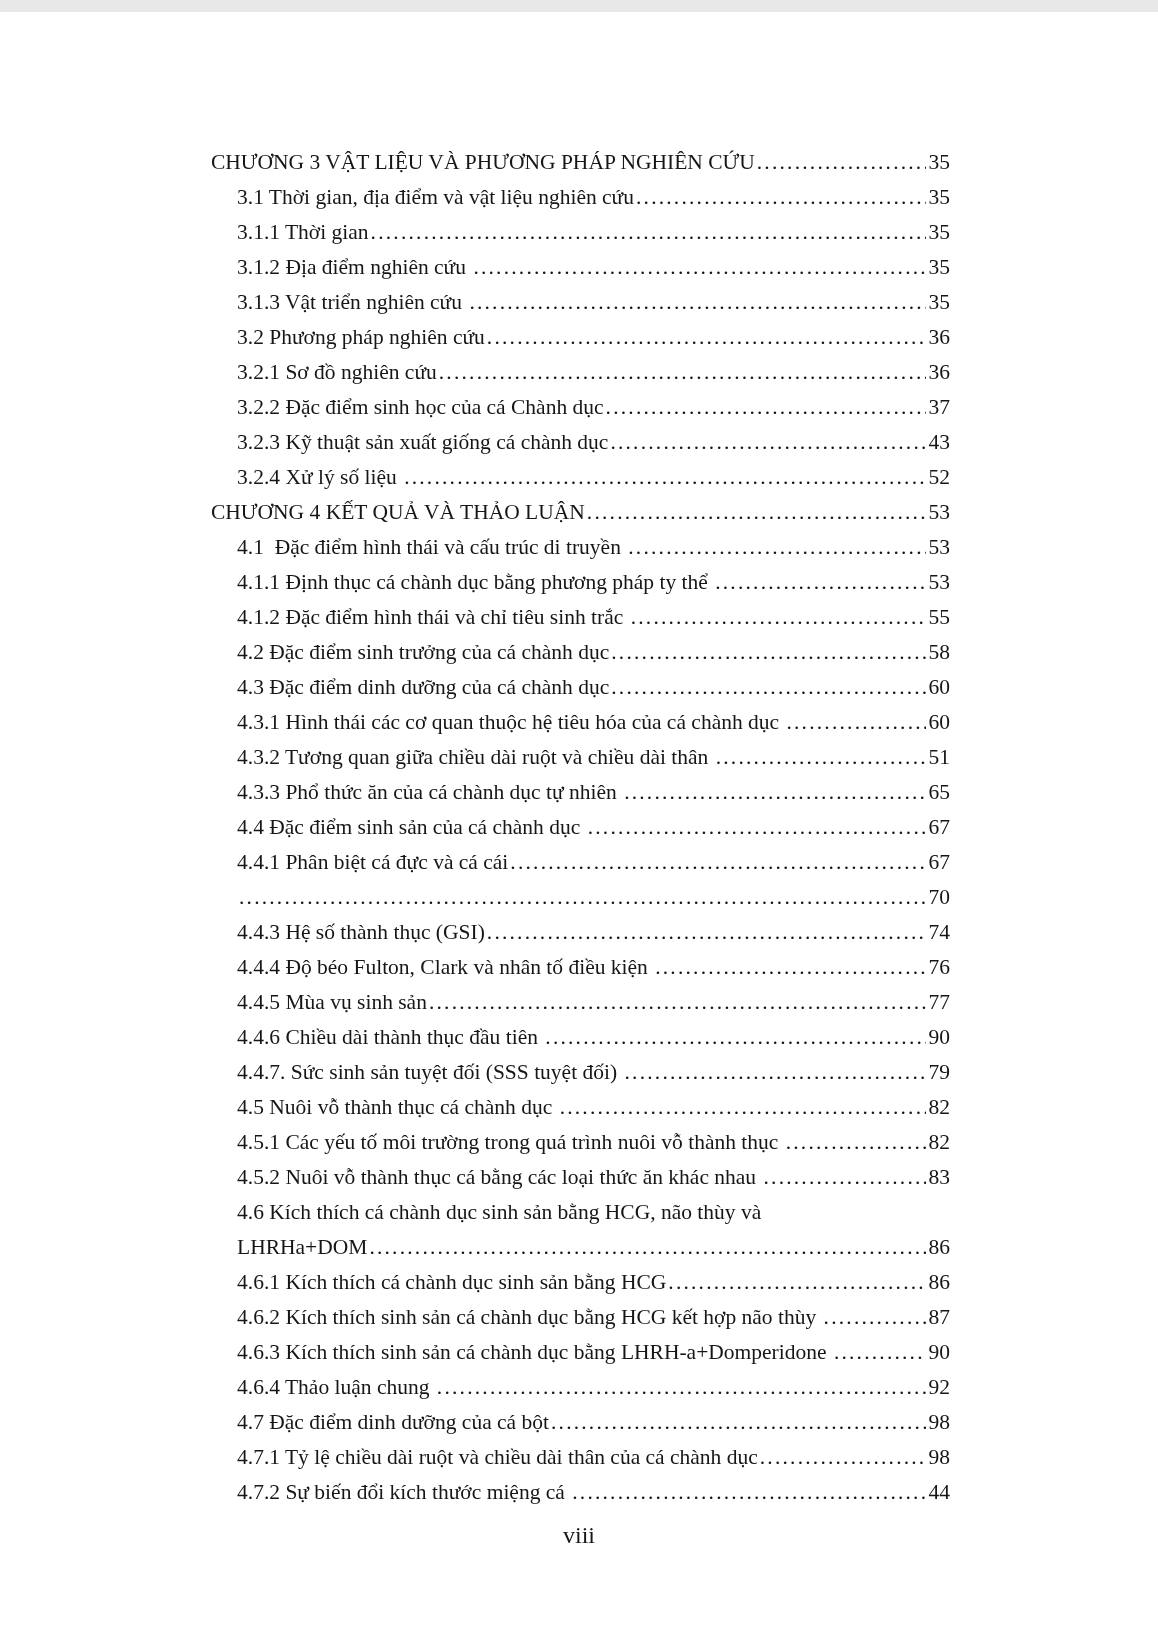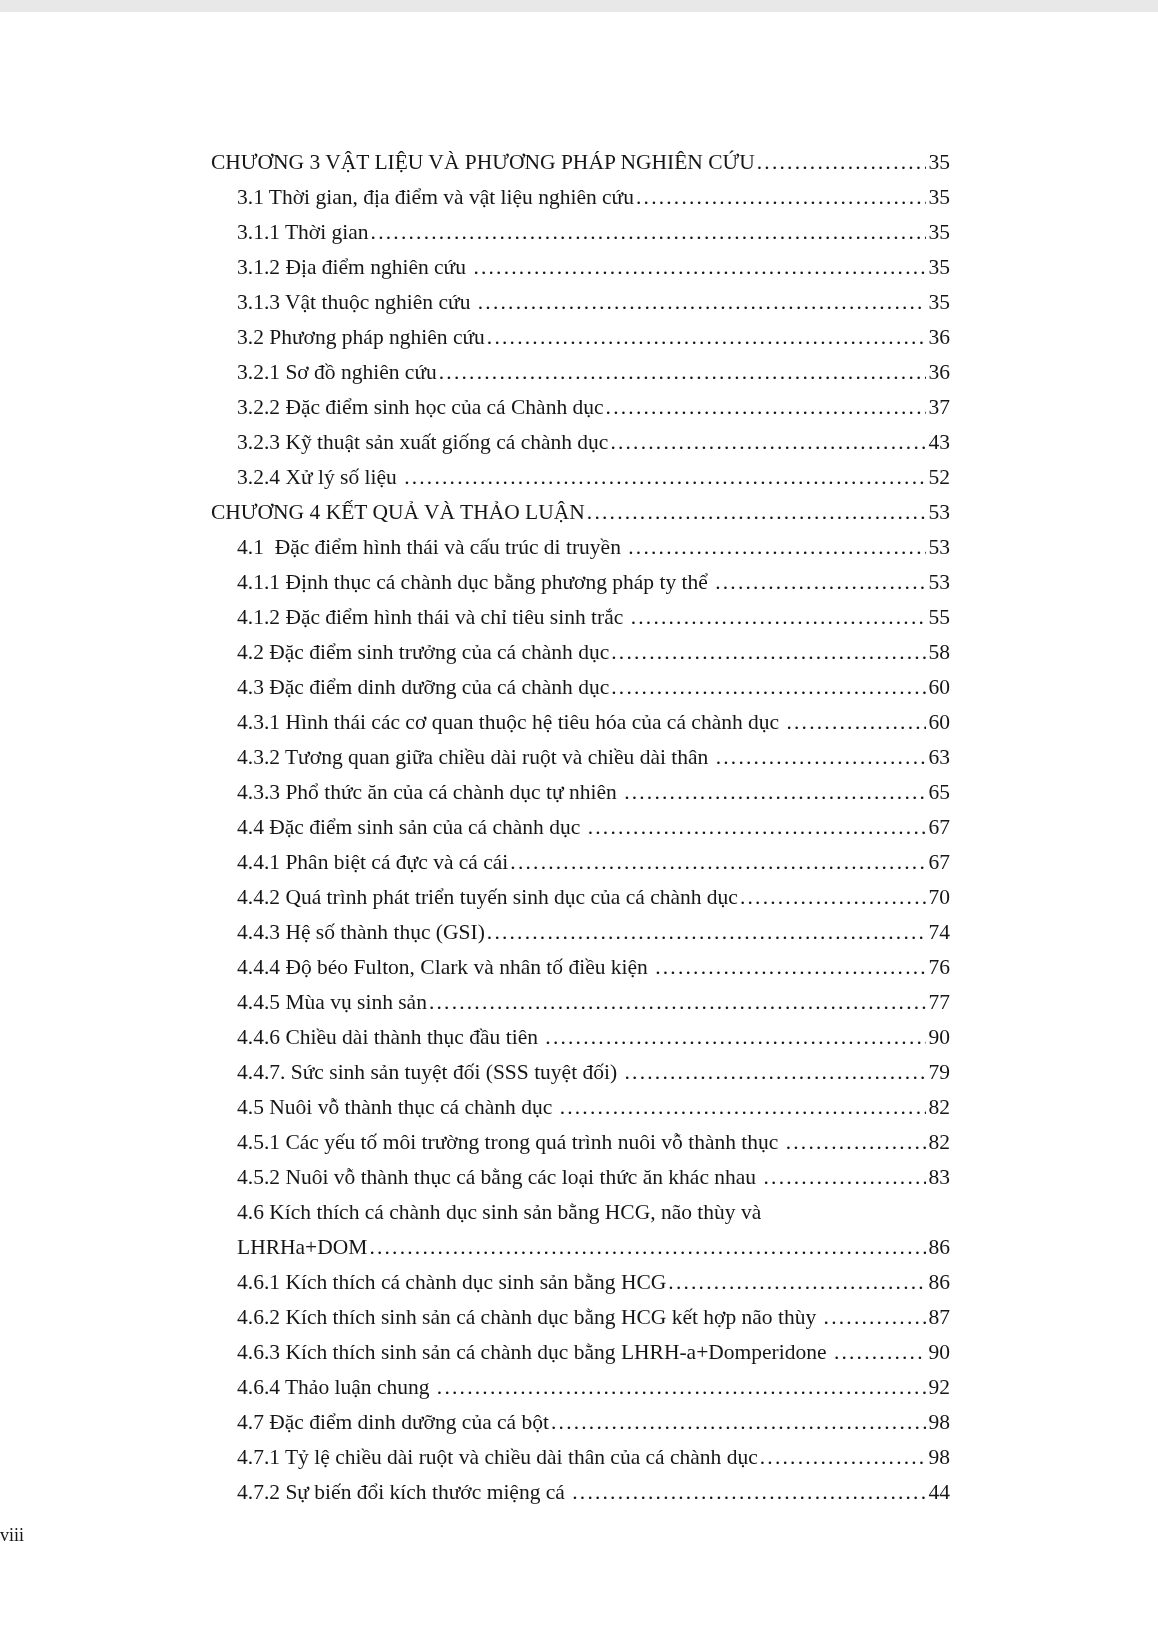--- a/index.html
+++ b/index.html
@@ -43,22 +43,22 @@
   .toc-page {
     flex: 0 0 auto;
     text-align: left;
     padding-left: 3px;
   }
   .footer {
     position: absolute;
     top: 1508px;
     left: 0;
     width: 100%;
-    text-align: left;
-    font-size: 18px;
+    text-align: center;
+    font-size: 24px;
     line-height: 30px;
   }
 </style>
 </head>
 <body>
 
 <div class="page">
   <div class="toc">
       <div class="toc-row chapter">
     <span class="toc-text">CHƯƠNG 3 VẬT LIỆU VÀ PHƯƠNG PHÁP NGHIÊN CỨU</span>
@@ -74,21 +74,21 @@
     <span class="toc-text">3.1.1 Thời gian</span>
     <span class="dot-leader"></span>
     <span class="toc-page">35</span>
   </div>
       <div class="toc-row sub">
     <span class="toc-text">3.1.2 Địa điểm nghiên cứu </span>
     <span class="dot-leader"></span>
     <span class="toc-page">35</span>
   </div>
       <div class="toc-row sub">
-    <span class="toc-text">3.1.3 Vật thuộc nghiên cứu </span>
+    <span class="toc-text">3.1.3 Vật triển nghiên cứu </span>
     <span class="dot-leader"></span>
     <span class="toc-page">35</span>
   </div>
       <div class="toc-row sub">
     <span class="toc-text">3.2 Phương pháp nghiên cứu</span>
     <span class="dot-leader"></span>
     <span class="toc-page">36</span>
   </div>
       <div class="toc-row sub">
     <span class="toc-text">3.2.1 Sơ đồ nghiên cứu</span>
@@ -141,39 +141,38 @@
     <span class="toc-page">60</span>
   </div>
       <div class="toc-row sub">
     <span class="toc-text">4.3.1 Hình thái các cơ quan thuộc hệ tiêu hóa của cá chành dục </span>
     <span class="dot-leader"></span>
     <span class="toc-page">60</span>
   </div>
       <div class="toc-row sub">
     <span class="toc-text">4.3.2 Tương quan giữa chiều dài ruột và chiều dài thân </span>
     <span class="dot-leader"></span>
-    <span class="toc-page">63</span>
+    <span class="toc-page">51</span>
   </div>
       <div class="toc-row sub">
     <span class="toc-text">4.3.3 Phổ thức ăn của cá chành dục tự nhiên </span>
     <span class="dot-leader"></span>
     <span class="toc-page">65</span>
   </div>
       <div class="toc-row sub">
     <span class="toc-text">4.4 Đặc điểm sinh sản của cá chành dục </span>
     <span class="dot-leader"></span>
     <span class="toc-page">67</span>
   </div>
       <div class="toc-row sub">
     <span class="toc-text">4.4.1 Phân biệt cá đực và cá cái</span>
     <span class="dot-leader"></span>
     <span class="toc-page">67</span>
   </div>
       <div class="toc-row sub">
-    <span class="toc-text">4.4.2 Quá trình phát triển tuyến sinh dục của cá chành dục</span>
     <span class="dot-leader"></span>
     <span class="toc-page">70</span>
   </div>
       <div class="toc-row sub">
     <span class="toc-text">4.4.3 Hệ số thành thục (GSI)</span>
     <span class="dot-leader"></span>
     <span class="toc-page">74</span>
   </div>
       <div class="toc-row sub">
     <span class="toc-text">4.4.4 Độ béo Fulton, Clark và nhân tố điều kiện </span>

